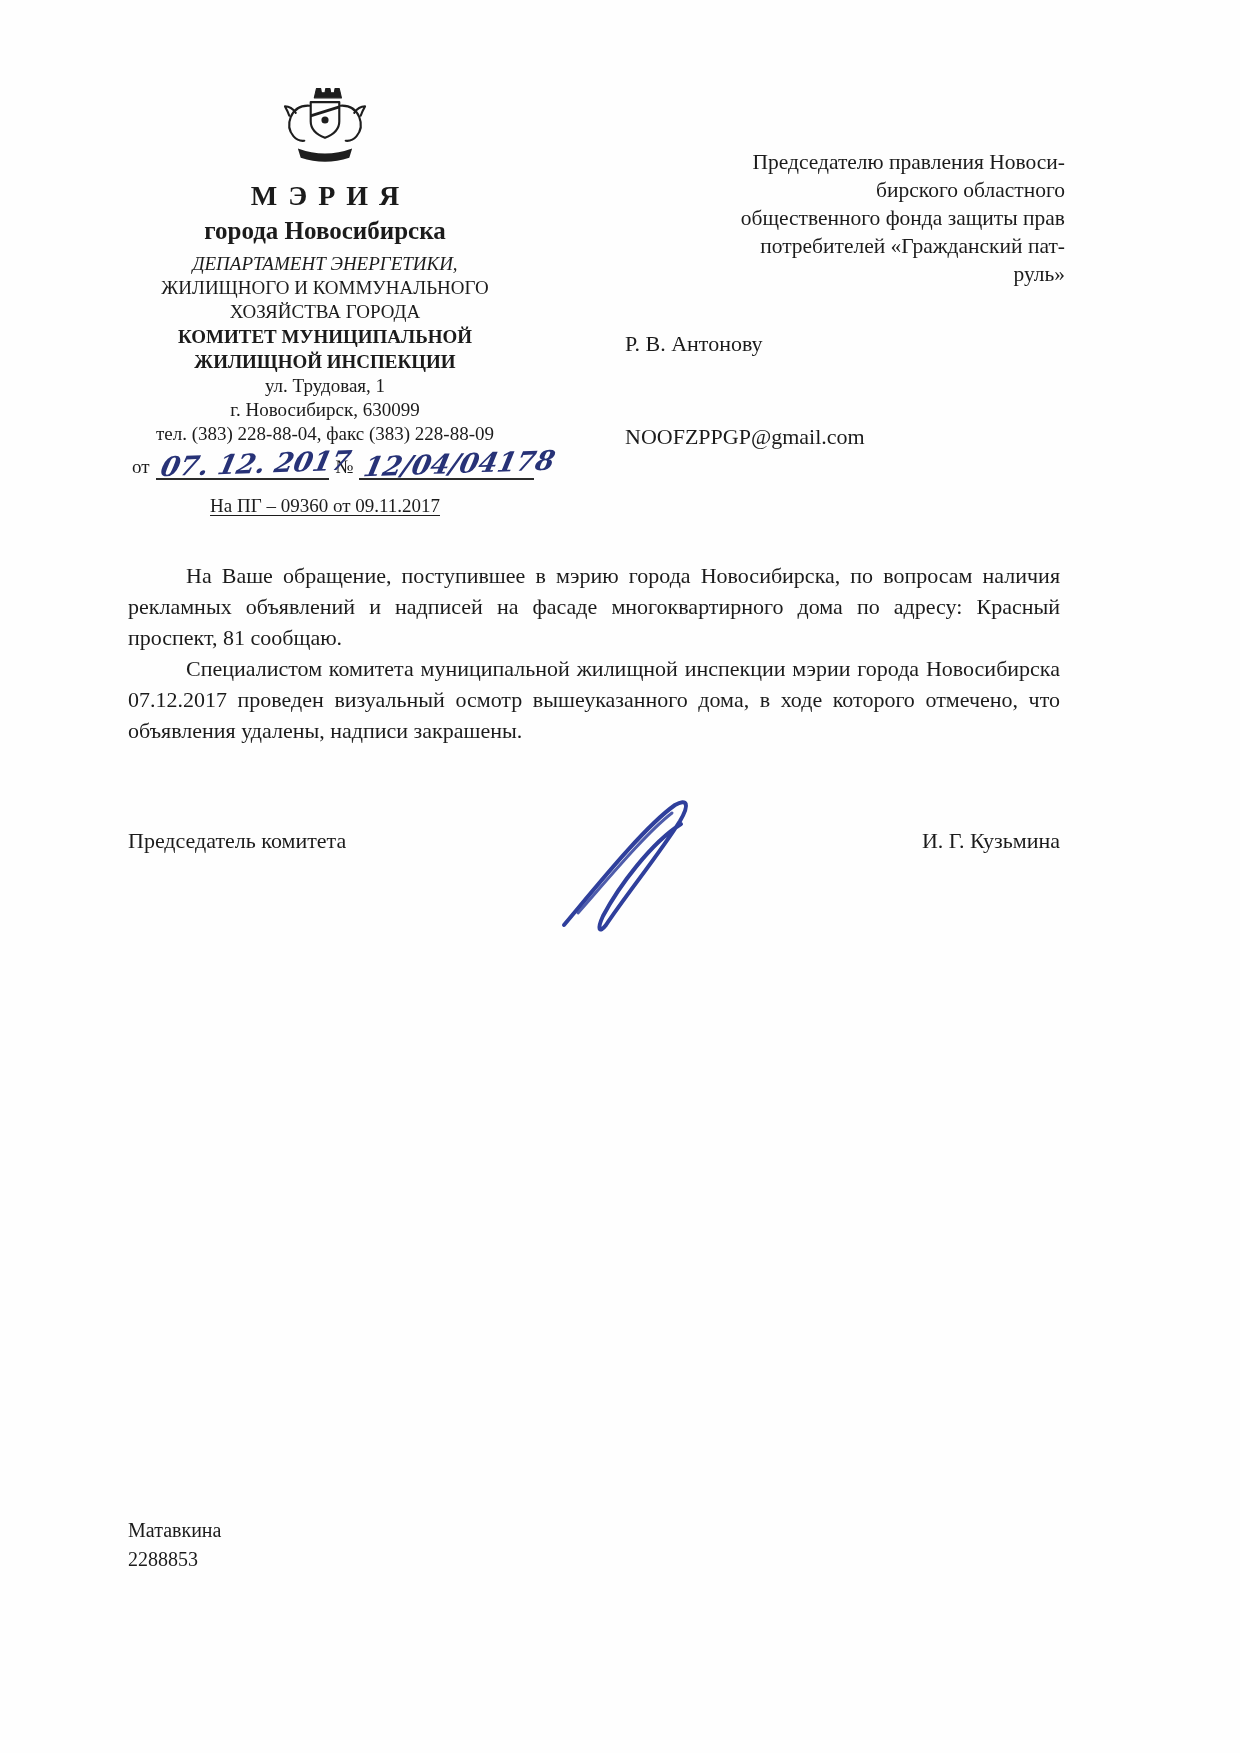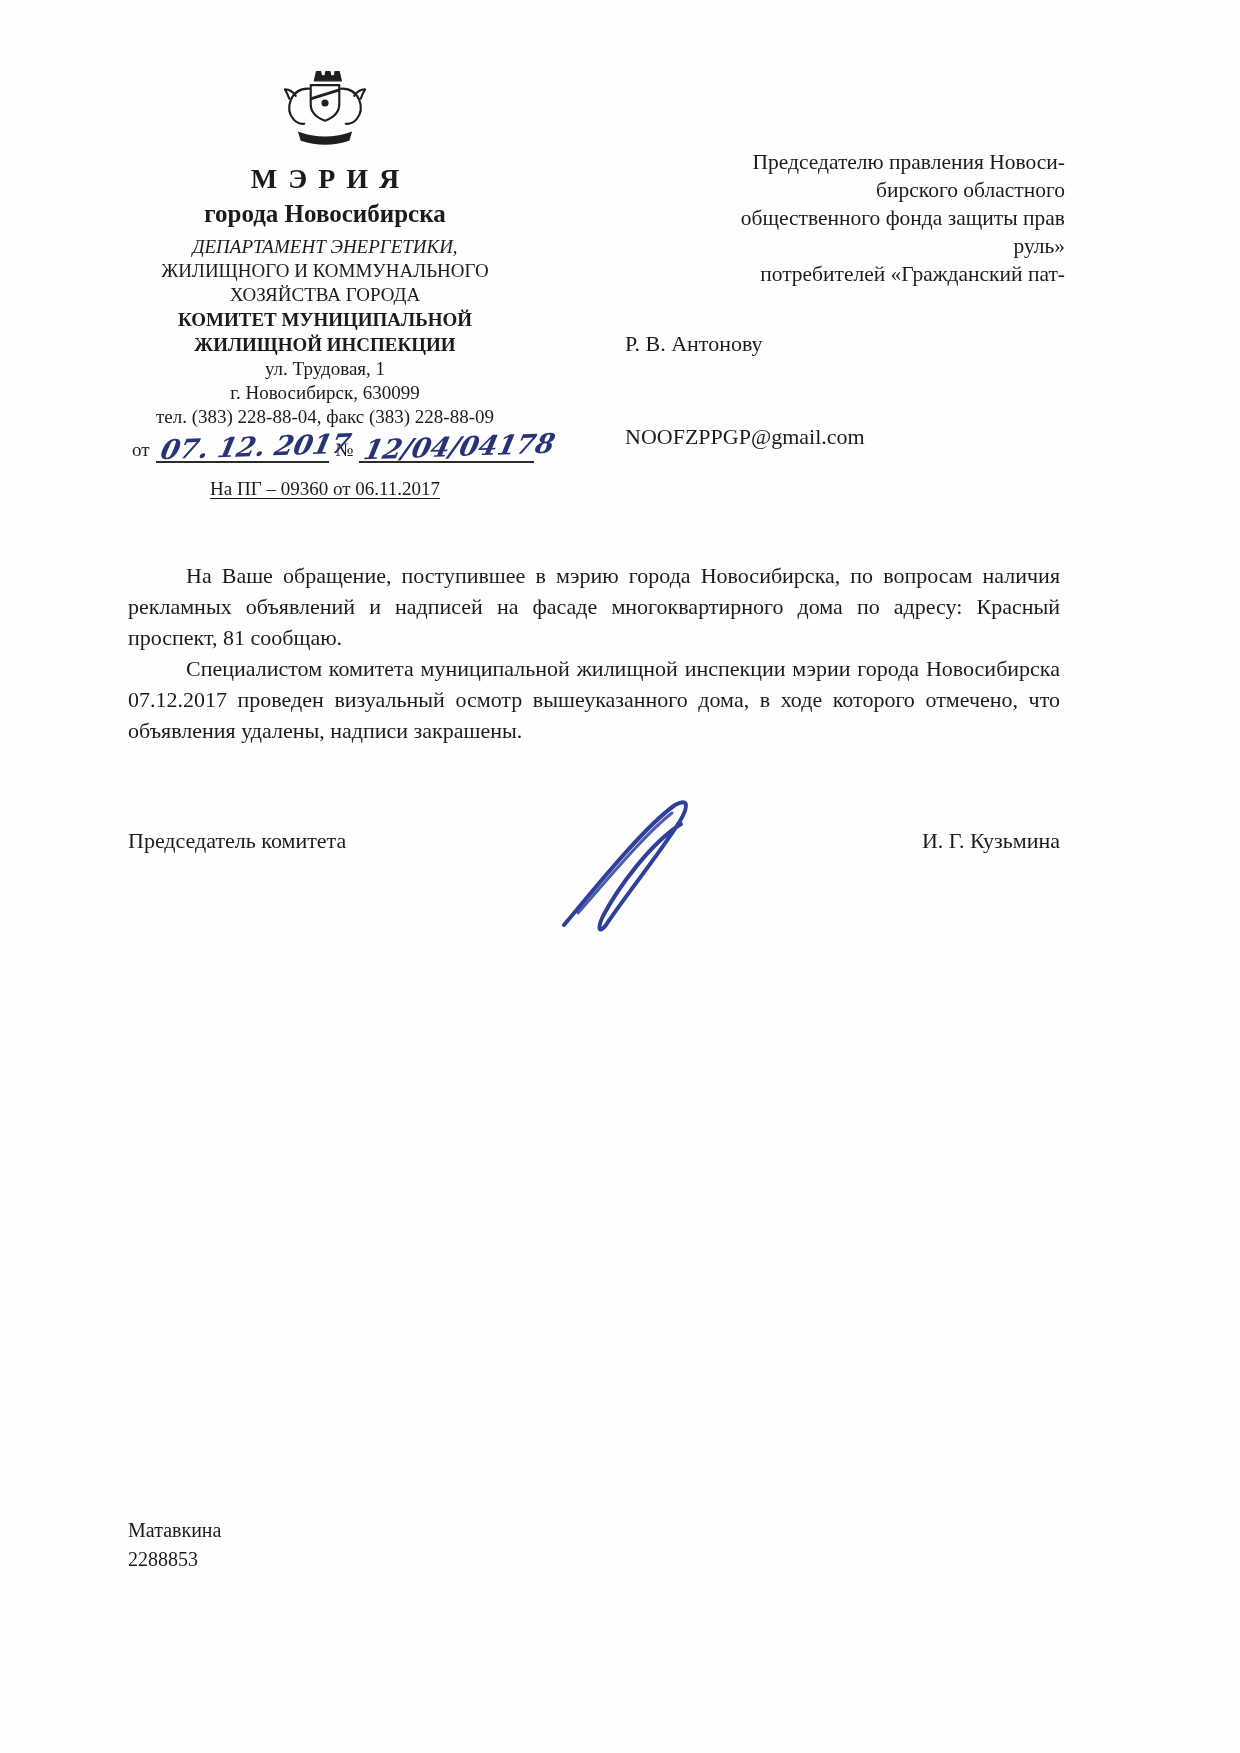--- a/index.html
+++ b/index.html
@@ -12,21 +12,21 @@
     background: #fefefe;
     color: #1b1b1b;
     font-family: "Liberation Serif", "DejaVu Serif", serif;
     overflow: hidden;
   }
 
   
   .letterhead {
     position: absolute;
     left: 110px;
-    top: 61px;
+    top: 78px;
     width: 430px;
     text-align: center;
   }
   .emblem { display: block; margin: 0 auto 8px auto; }
   .org-title   { font-size: 28px; font-weight: bold; letter-spacing: 11px; text-indent: 11px; margin-top: 6px; }
   .org-subtitle{ font-size: 25px; font-weight: bold; margin-top: 5px; }
   .dept        { font-size: 19px; line-height: 24px; }
   .dept-first  { margin-top: 7px; font-style: italic; }
   .committee   { font-size: 19px; font-weight: bold; line-height: 25px; }
   .addr        { font-size: 19px; line-height: 24px; }
@@ -171,29 +171,29 @@
       <span class="lbl">от</span>
       <span class="hand-slot">
         <span class="hand">07. 12. 2017</span>
       </span>
       <span class="lbl">№</span>
       <span class="hand-slot">
         <span class="hand">12/04/04178</span>
       </span>
     </div>
 
-    <div class="ref-line">На ПГ – 09360  от  06.11.2017</div>
+    <div class="ref-line">На ПГ – 09360  от  09.11.2017</div>
   </div>
 
   <div class="recipient">
     <div>Председателю правления Новоси-</div>
     <div>бирского  областного</div>
     <div>общественного фонда защиты прав</div>
+    <div>потребителей «Гражданский пат-</div>
     <div>руль»</div>
-    <div>потребителей «Гражданский пат-</div>
   </div>
 
   <div class="recipient-name">Р. В. Антонову</div>
   <div class="recipient-email">NOOFZPPGP@gmail.com</div>
 
   <div class="body-text">
     <p>На Ваше обращение, поступившее в мэрию города Новосибирска, по вопросам наличия рекламных объявлений и надписей на фасаде многоквартирного дома по адресу:  Красный проспект, 81 сообщаю.</p>
     <p>Специалистом комитета муниципальной жилищной инспекции мэрии города Новосибирска 07.12.2017 проведен визуальный осмотр вышеуказанного дома, в ходе которого отмечено, что объявления удалены, надписи закрашены.</p>
   </div>
 

